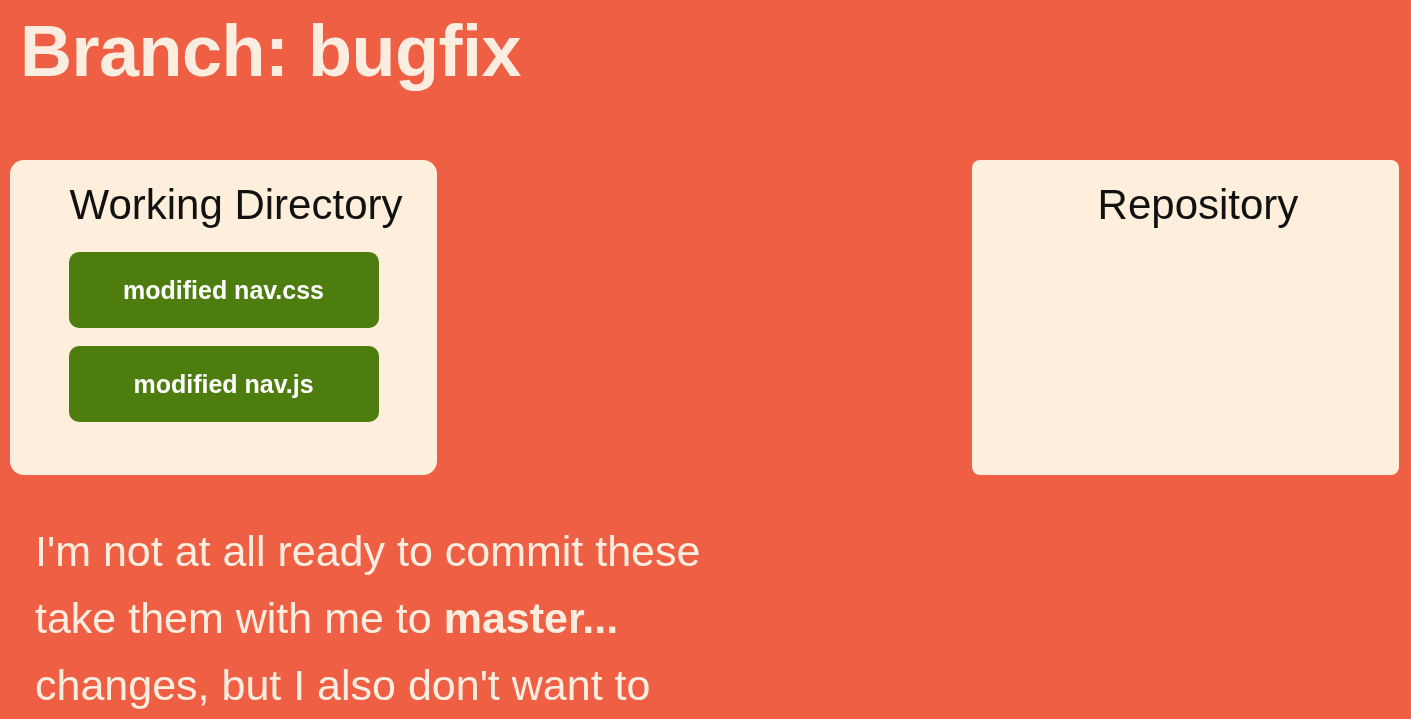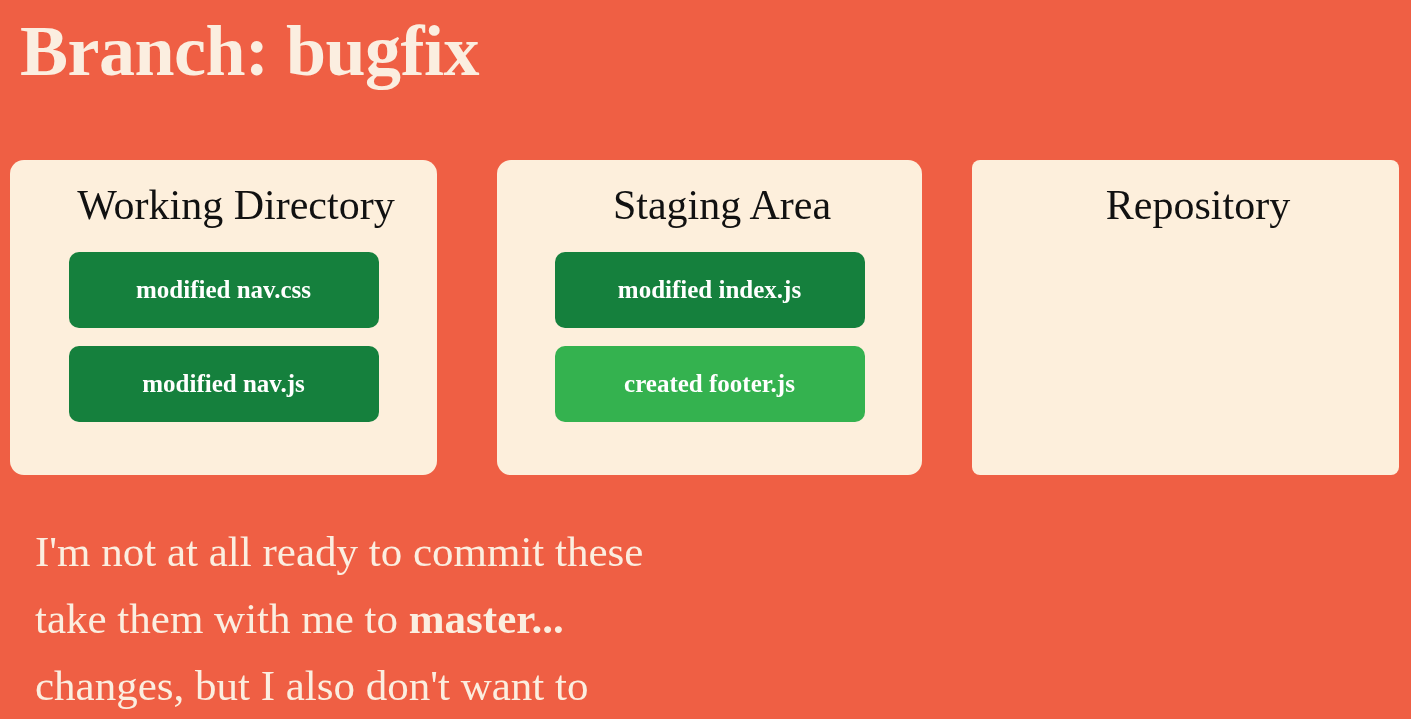--- a/index.html
+++ b/index.html
@@ -12,21 +12,20 @@
     overflow: hidden;
     background: #ef5f44;
     font-family: "Liberation Sans", sans-serif;
     -webkit-font-smoothing: antialiased;
   }
   .slide {
     position: relative;
     width: 1411px;
     height: 719px;
     background: #ef5f44;
-    font-family: Liberation Serif, serif;
   }
   
   .branch-title {
     position: absolute;
     left: 20px;
     top: 12px;
     width: 1000px;
     font-size: 72px;
     font-weight: 700;
     letter-spacing: -0.5px;
@@ -85,21 +84,21 @@
     white-space: nowrap;
   }
   
   .chips-files .chip {
     width: 310px;
     height: 76px;
     margin: 0 auto 18px auto;
     color: #ffffff;
   }
   .chips-files .chip:last-child { margin-bottom: 0; }
-  .chip.blue  { background: #15803d; }
+  .chip.blue  { background: #4d7c0f; }
   .chip.green { background: #34b24f; }
 
   
   .chips-commits { top: 98px; }
   .chips-commits .chip {
     width: 398px;
     height: 84px;
     margin: 0 auto 34px auto;
     background: #c8e2bd;
     color: #111111;
@@ -134,27 +133,20 @@
   <div class="cards">
 
     <div class="card card-0">
       <div class="card-title">Working Directory</div>
       <div class="chips chips-files">
         <div class="chip blue">modified nav.css</div>
         <div class="chip blue">modified nav.js</div>
       </div>
     </div>
 
-    <div class="card card-1">
-      <div class="card-title">Staging Area</div>
-      <div class="chips chips-files">
-        <div class="chip blue">modified index.js</div>
-        <div class="chip green">created footer.js</div>
-      </div>
-    </div>
 
     <div class="card card-2">
       <div class="card-title">Repository</div>
     </div>
 
   </div>
 
   <div class="caption">
     <div class="line">I'm not at all ready to commit these</div>
     <div class="line"><span>take them with me to </span><b>master...</b></div>

